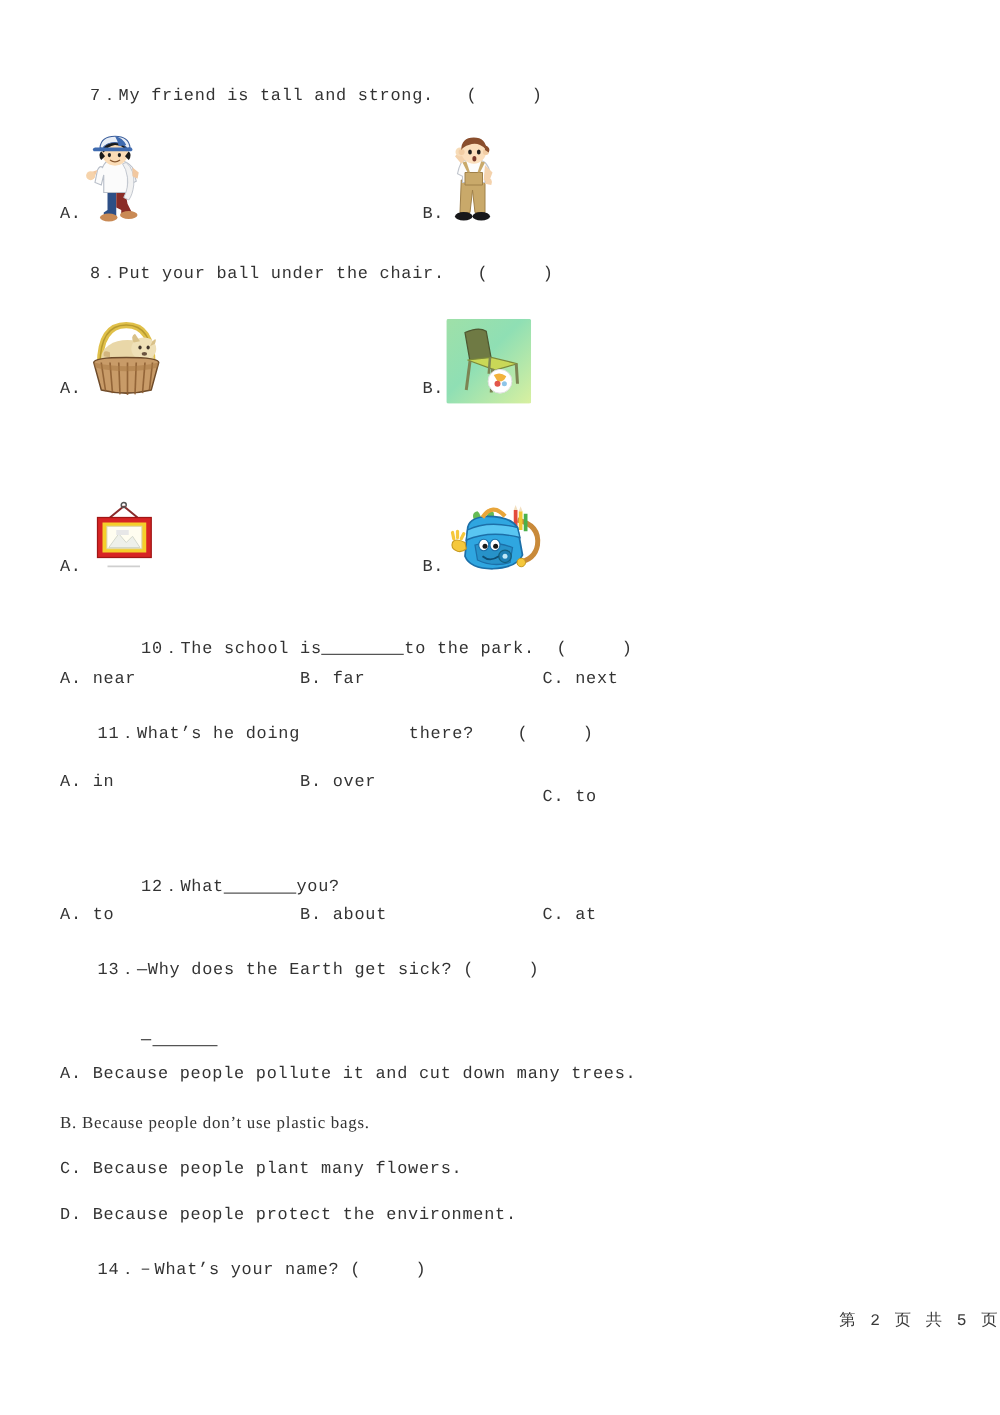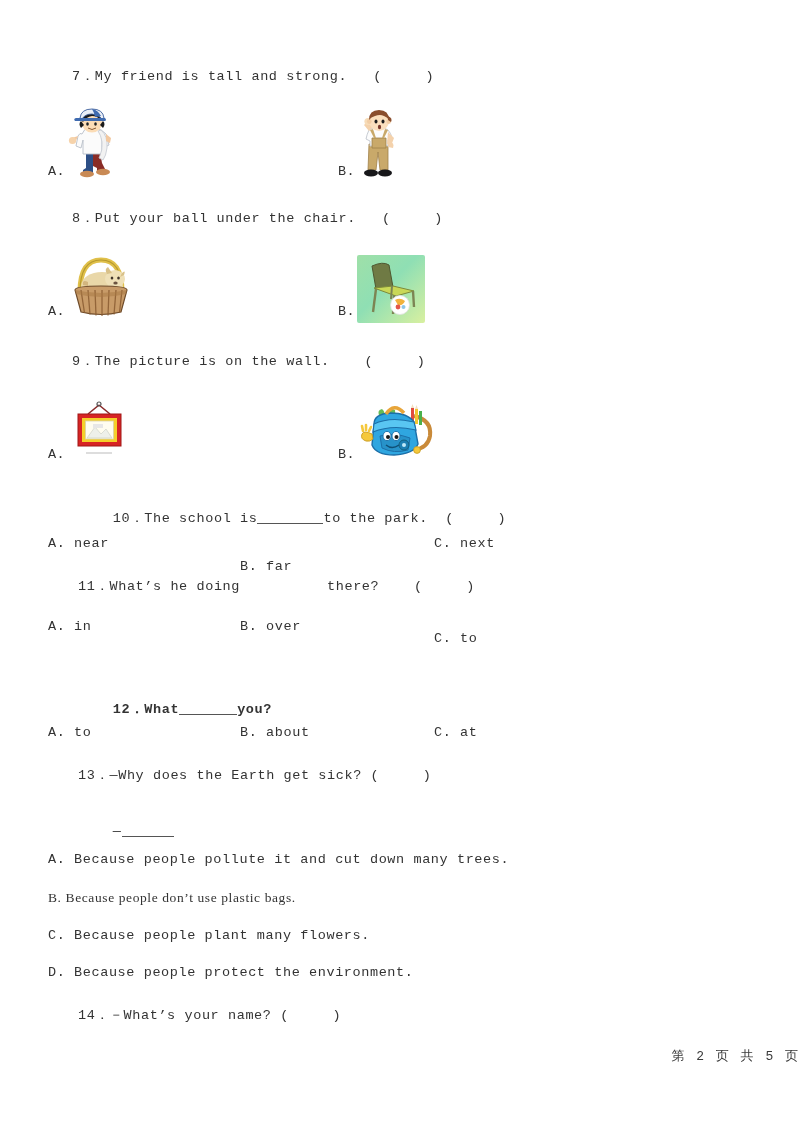--- a/index.html
+++ b/index.html
@@ -197,21 +197,20 @@
       <path d="M56 36 L57 52" stroke="#7c8453" stroke-width="2.4" fill="none"></path>
       <path d="M35 31 L34 44" stroke="#7c8453" stroke-width="2" fill="none"></path>
 
       <circle cx="43" cy="50" r="9.5" fill="#ffffff" stroke="#e0e0e0" stroke-width="0.8"></circle>
       <path d="M38 45 Q43 42 48 46 Q46 51 41 50 Z" fill="#f2b23c"></path>
       <circle cx="41" cy="52" r="2.4" fill="#e2564a"></circle>
       <circle cx="46.5" cy="52" r="2" fill="#8ec5e8"></circle>
     </svg>
   </div>
 
-  <div class="qline" style="left:72px; top:340px;">9．The picture is on the wall.    (     )</div>
 
   <div class="choice-label" style="left:48px; top:435px;">A.</div>
   <div class="pic" style="left:68px; top:388px; width:62px; height:62px;">
     <svg viewBox="0 0 62 62" width="62" height="62">
 
       <path d="M31 5 L20 14 M31 5 L42 14" stroke="#8a2b2b" stroke-width="1.6" fill="none"></path>
       <circle cx="31" cy="4" r="2" fill="none" stroke="#555" stroke-width="1.2"></circle>
 
       <rect x="10" y="14" width="43" height="32" fill="#d72424" stroke="#a01616" stroke-width="1"></rect>
       <rect x="14" y="18" width="35" height="24" fill="#f5cf2a"></rect>
@@ -259,29 +258,29 @@
       <path d="M7 31 L6 26 M10 30 L10 25 M13 31 L15 27" stroke="#f5c83c" stroke-width="2.6" stroke-linecap="round"></path>
 
       <circle cx="61" cy="50" r="3.4" fill="#f5c83c" stroke="#c79a1f" stroke-width="0.8"></circle>
     </svg>
   </div>
 
   <div class="qline" style="left:78px; top:482px;">
     <span>10．The school is</span><span class="blank" style="width:66px;"></span><span>to the park.  (     )</span>
   </div>
   <div class="opt" style="left:48px; top:524px;">A. near</div>
-  <div class="opt" style="left:240px; top:524px;margin-top:23px;">B. far</div>
+  <div class="opt" style="left:240px; top:524px;">B. far</div>
   <div class="opt" style="left:434px; top:524px;">C. next</div>
 
   <div class="qline" style="left:78px; top:565px;">11．What’s he doing          there?    (     )</div>
   <div class="opt" style="left:48px; top:607px;">A. in</div>
   <div class="opt" style="left:240px; top:607px;">B. over</div>
   <div class="opt" style="left:434px; top:619px;text-align:center;">C. to</div>
 
-  <div class="qline" style="left:78px; top:673px;font-weight:bold;">
+  <div class="qline" style="left:78px; top:673px;">
     <span>12．What</span><span class="blank" style="width:58px;"></span><span>you?</span>
   </div>
   <div class="opt" style="left:48px; top:713px;">A. to</div>
   <div class="opt" style="left:240px; top:713px;">B. about</div>
   <div class="opt" style="left:434px; top:713px;">C. at</div>
 
   <div class="qline" style="left:78px; top:754px;">13．—Why does the Earth get sick? (     )</div>
   <div class="qline" style="left:78px; top:796px;">
     <span>—</span><span class="blank" style="width:52px;"></span>
   </div>

